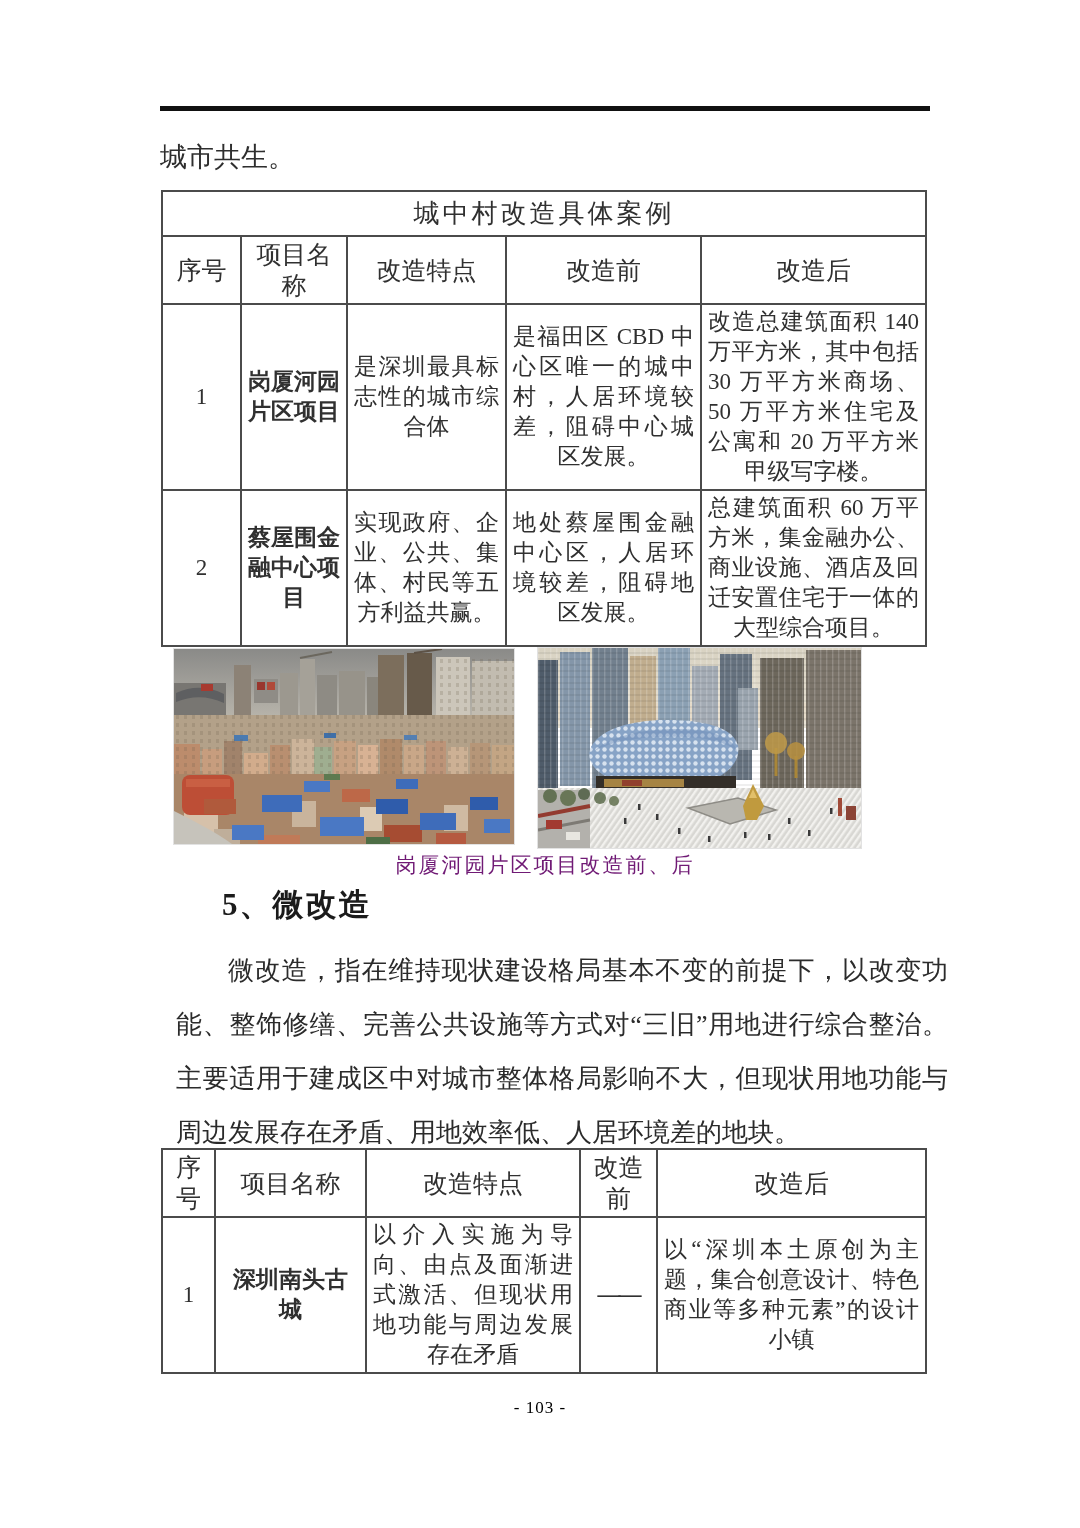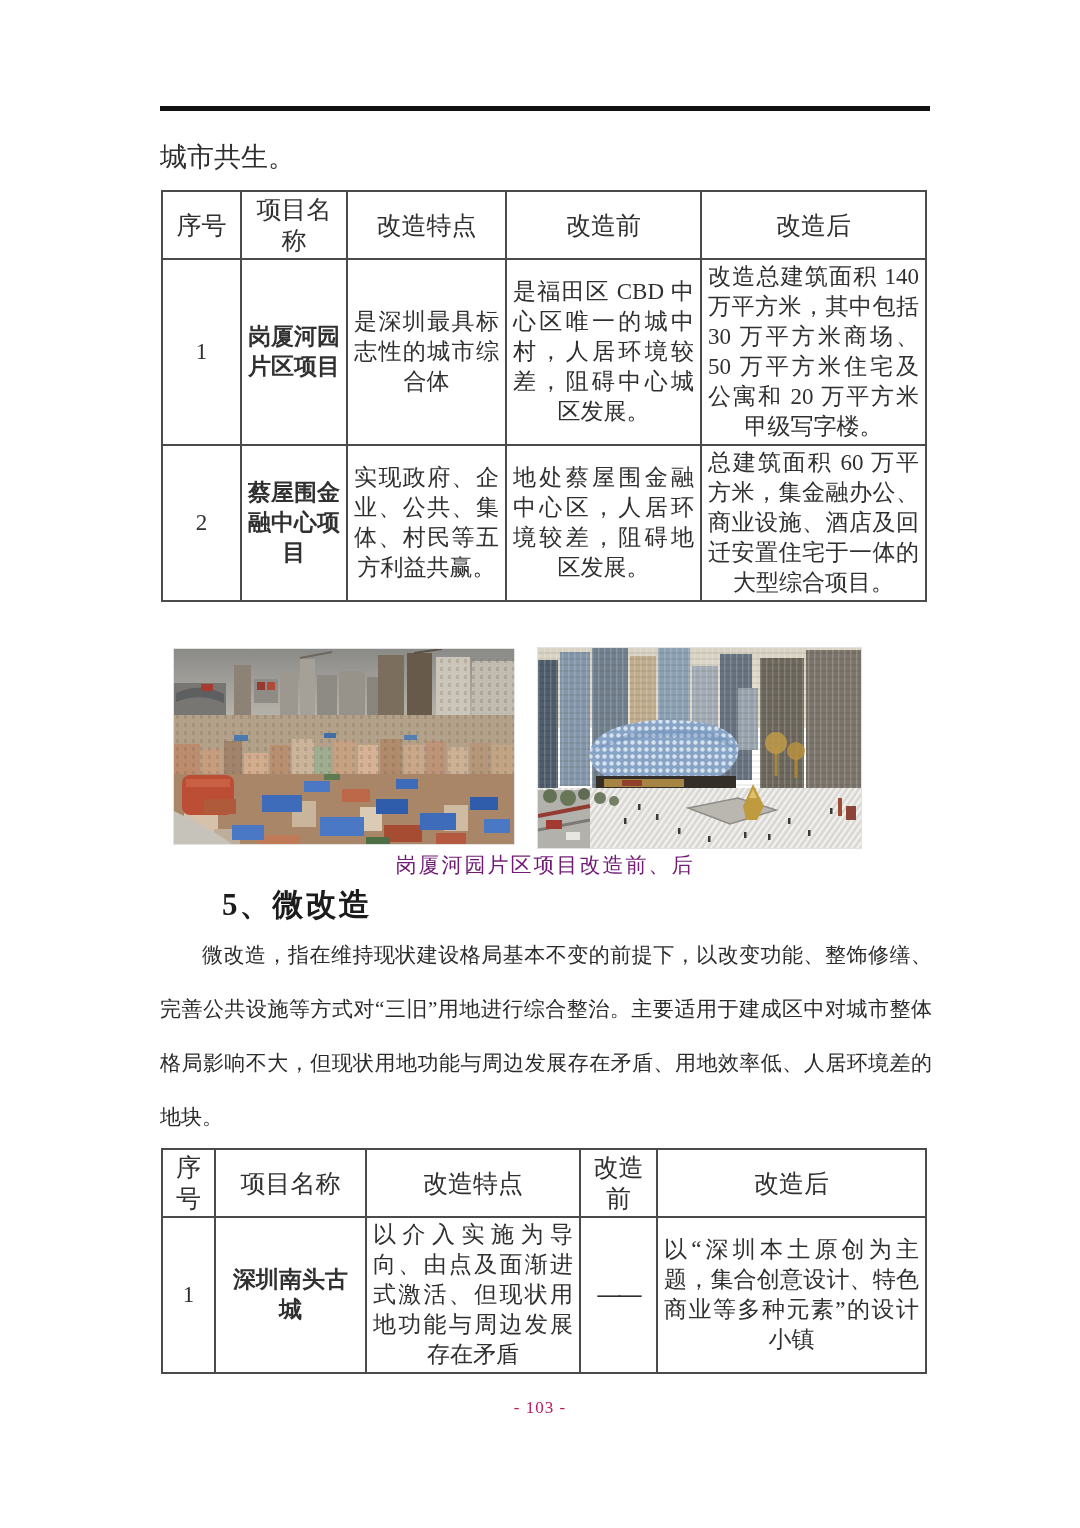--- a/index.html
+++ b/index.html
@@ -20,43 +20,46 @@
   td.cname{text-align:center;padding:2px 12px;font-weight:bold;}
   td.just{text-align:justify;text-align-last:center;padding:2px 7px;}
   td.dash{text-align:center;font-weight:bold;letter-spacing:-2px;}
   .t1{top:190px;width:764px;}
   .t2{top:1148px;width:764px;}
   .photo{position:absolute;display:block;border:1px solid #e2e2e2;}
   .caption{left:160px;top:851px;width:770px;text-align:center;font-size:21px;
     letter-spacing:2px;color:#701a75;}
   .heading{left:160px;top:884px;width:770px;margin:0;padding-left:62px;
     font-size:31px;font-weight:bold;color:#1b1b1b;letter-spacing:2px;}
-  .para{left:160px;top:928px;width:772px;margin:0;font-size:21px;line-height:54px;
+  .para{left:160px;top:928px;width:772px;margin:16px;font-size:26px;line-height:54px;
     text-align:justify;text-indent:2em;color:#2b2b2b;}
   .page-number{left:0;top:1398px;width:1080px;text-align:center;font-size:17px;
-    color:#be185d;letter-spacing:1px;}
+    color:#000000;letter-spacing:1px;}
 </style>
 </head>
 <body>
 
 <div>
 
   <div class="abs top-rule"></div>
 
   <p class="abs lead">城市共生。</p>
 
   <table class="doc t1">
     <colgroup>
       <col style="width:79px">
         <col style="width:106px">
         <col style="width:159px">
       <col style="width:195px">
         <col style="width:225px">
     </colgroup>
     <tbody>
+        <tr style="height:45px">
+      <td class="title" colspan="5">城中村改造具体案例</td>
+    </tr>
     <tr style="height:57px">
       <td class="hdr">序号</td>
       <td class="hdr">项目名称</td>
       <td class="hdr">改造特点</td>
       <td class="hdr">改造前</td>
       <td class="hdr">改造后</td>
     </tr>
     <tr style="height:173px">
       <td class="num">1</td>
       <td class="cname">岗厦河园片区项目</td>

